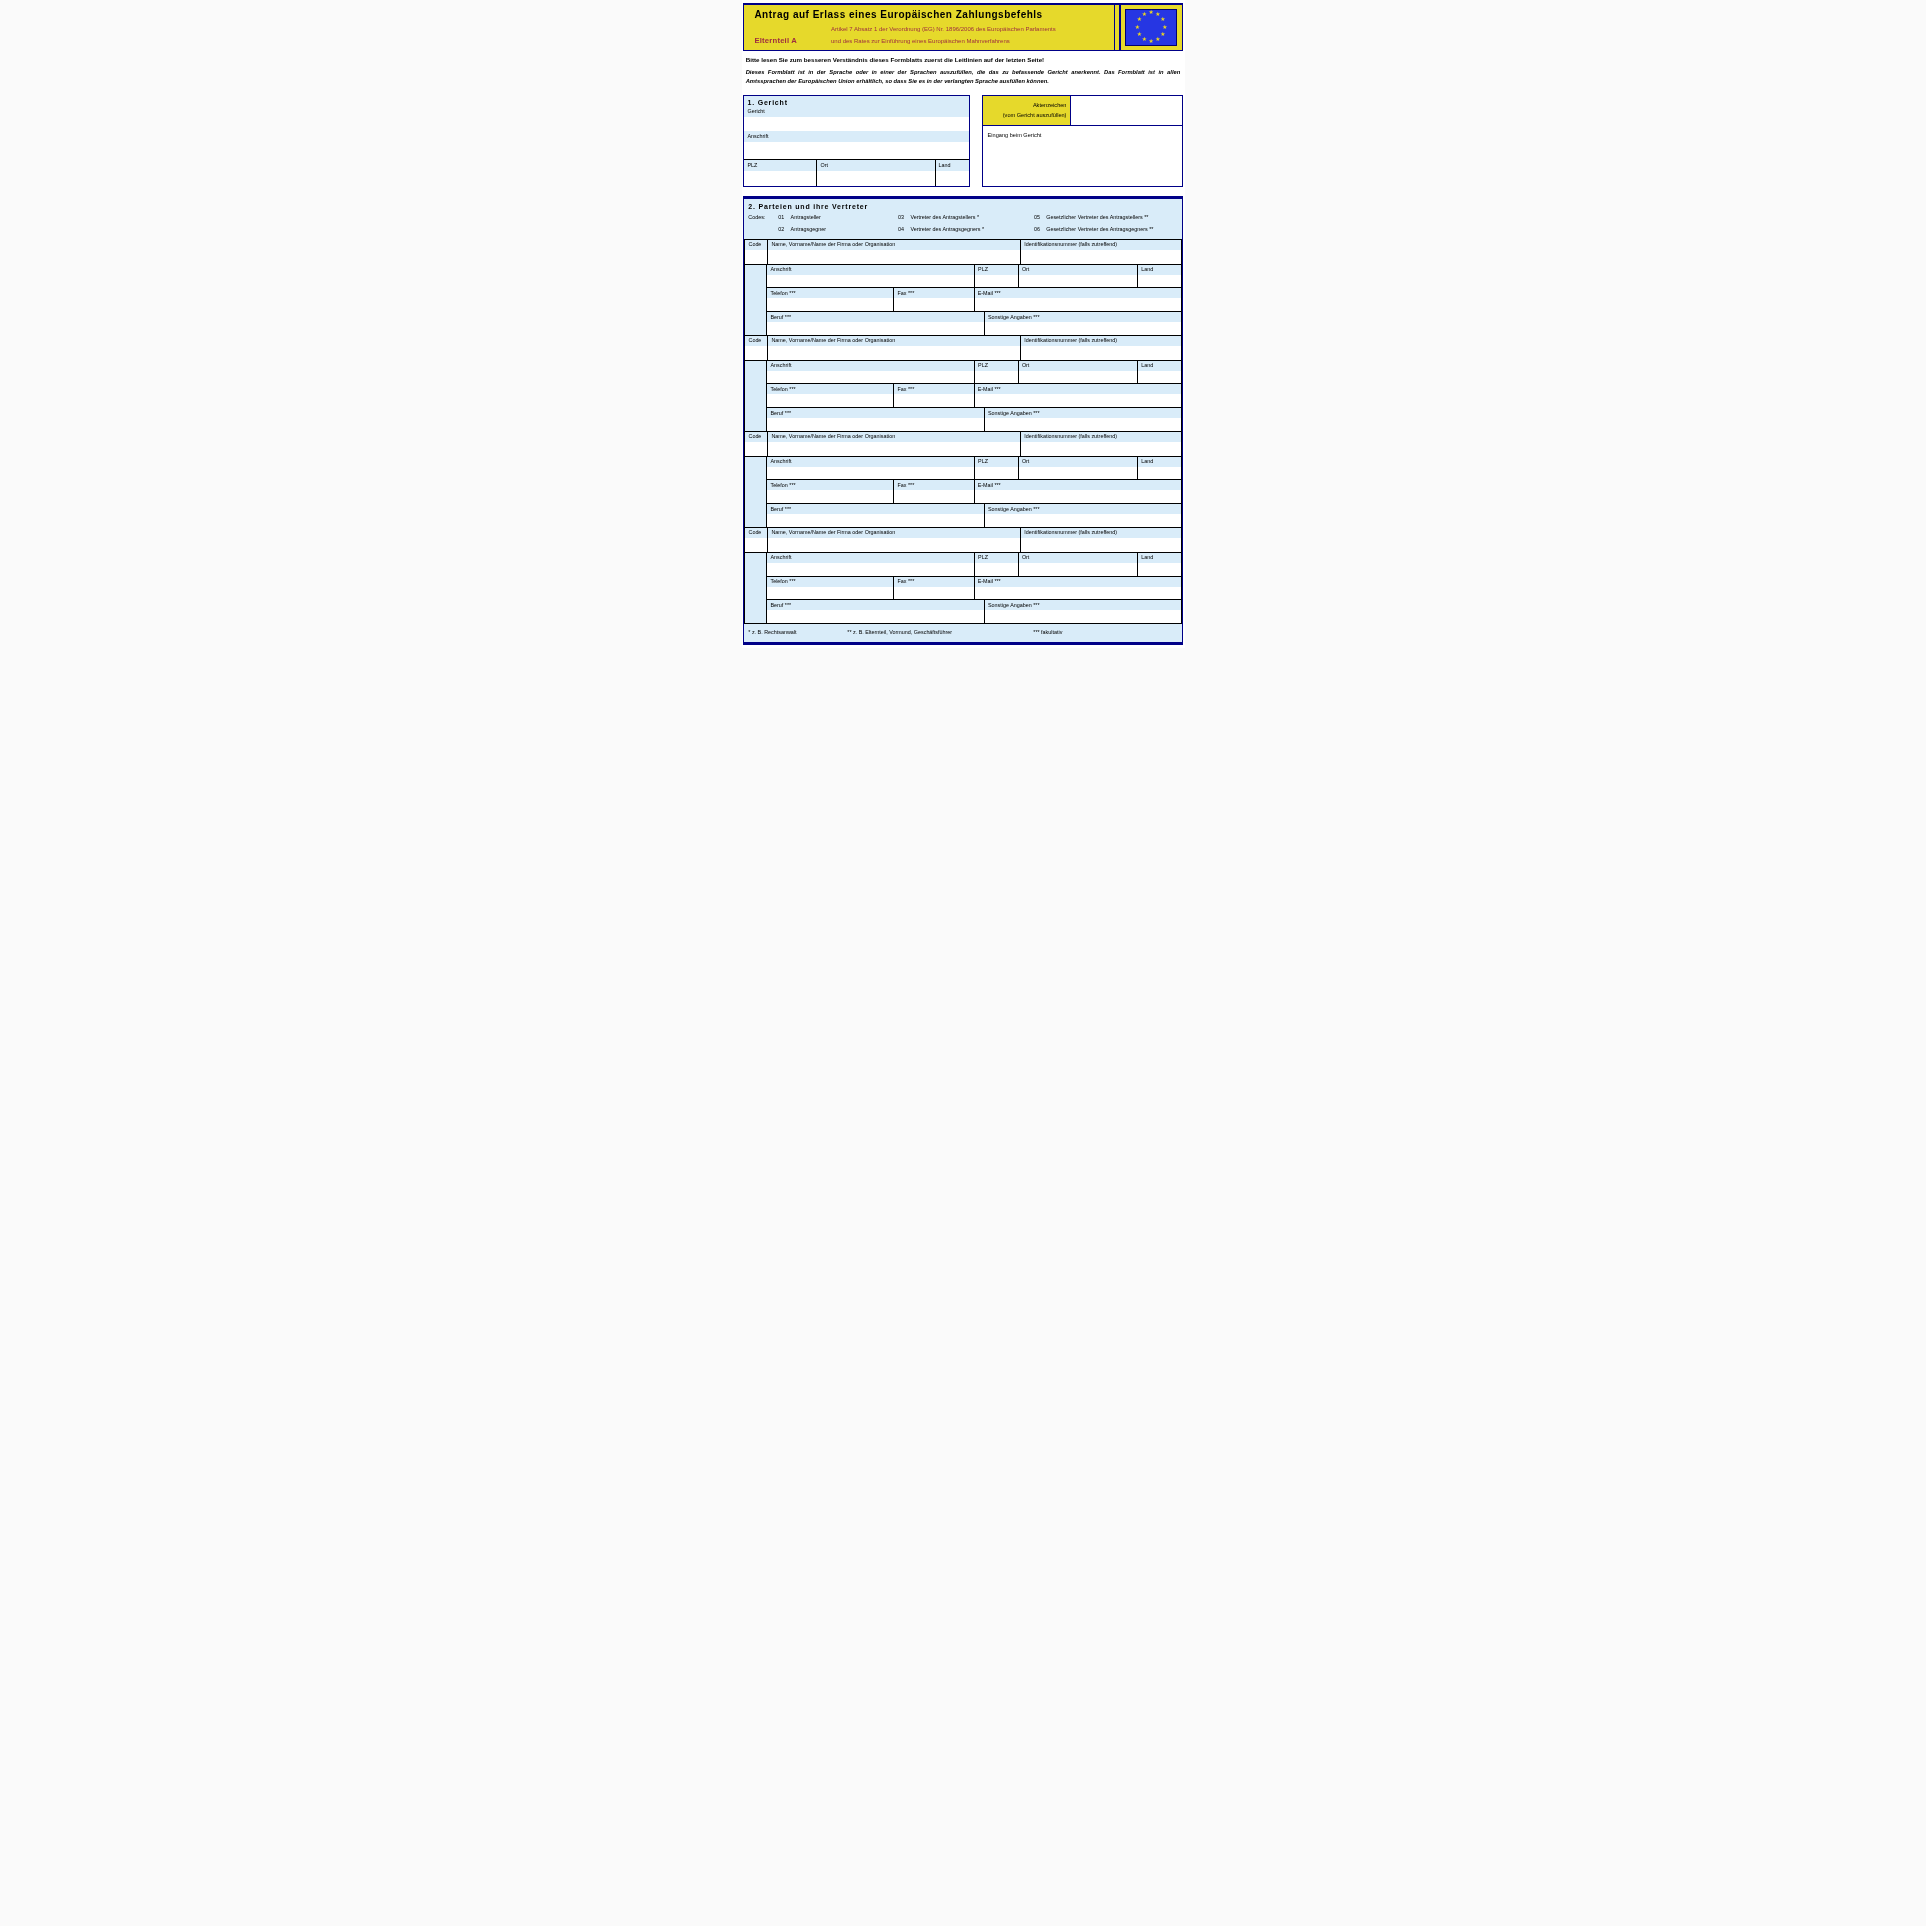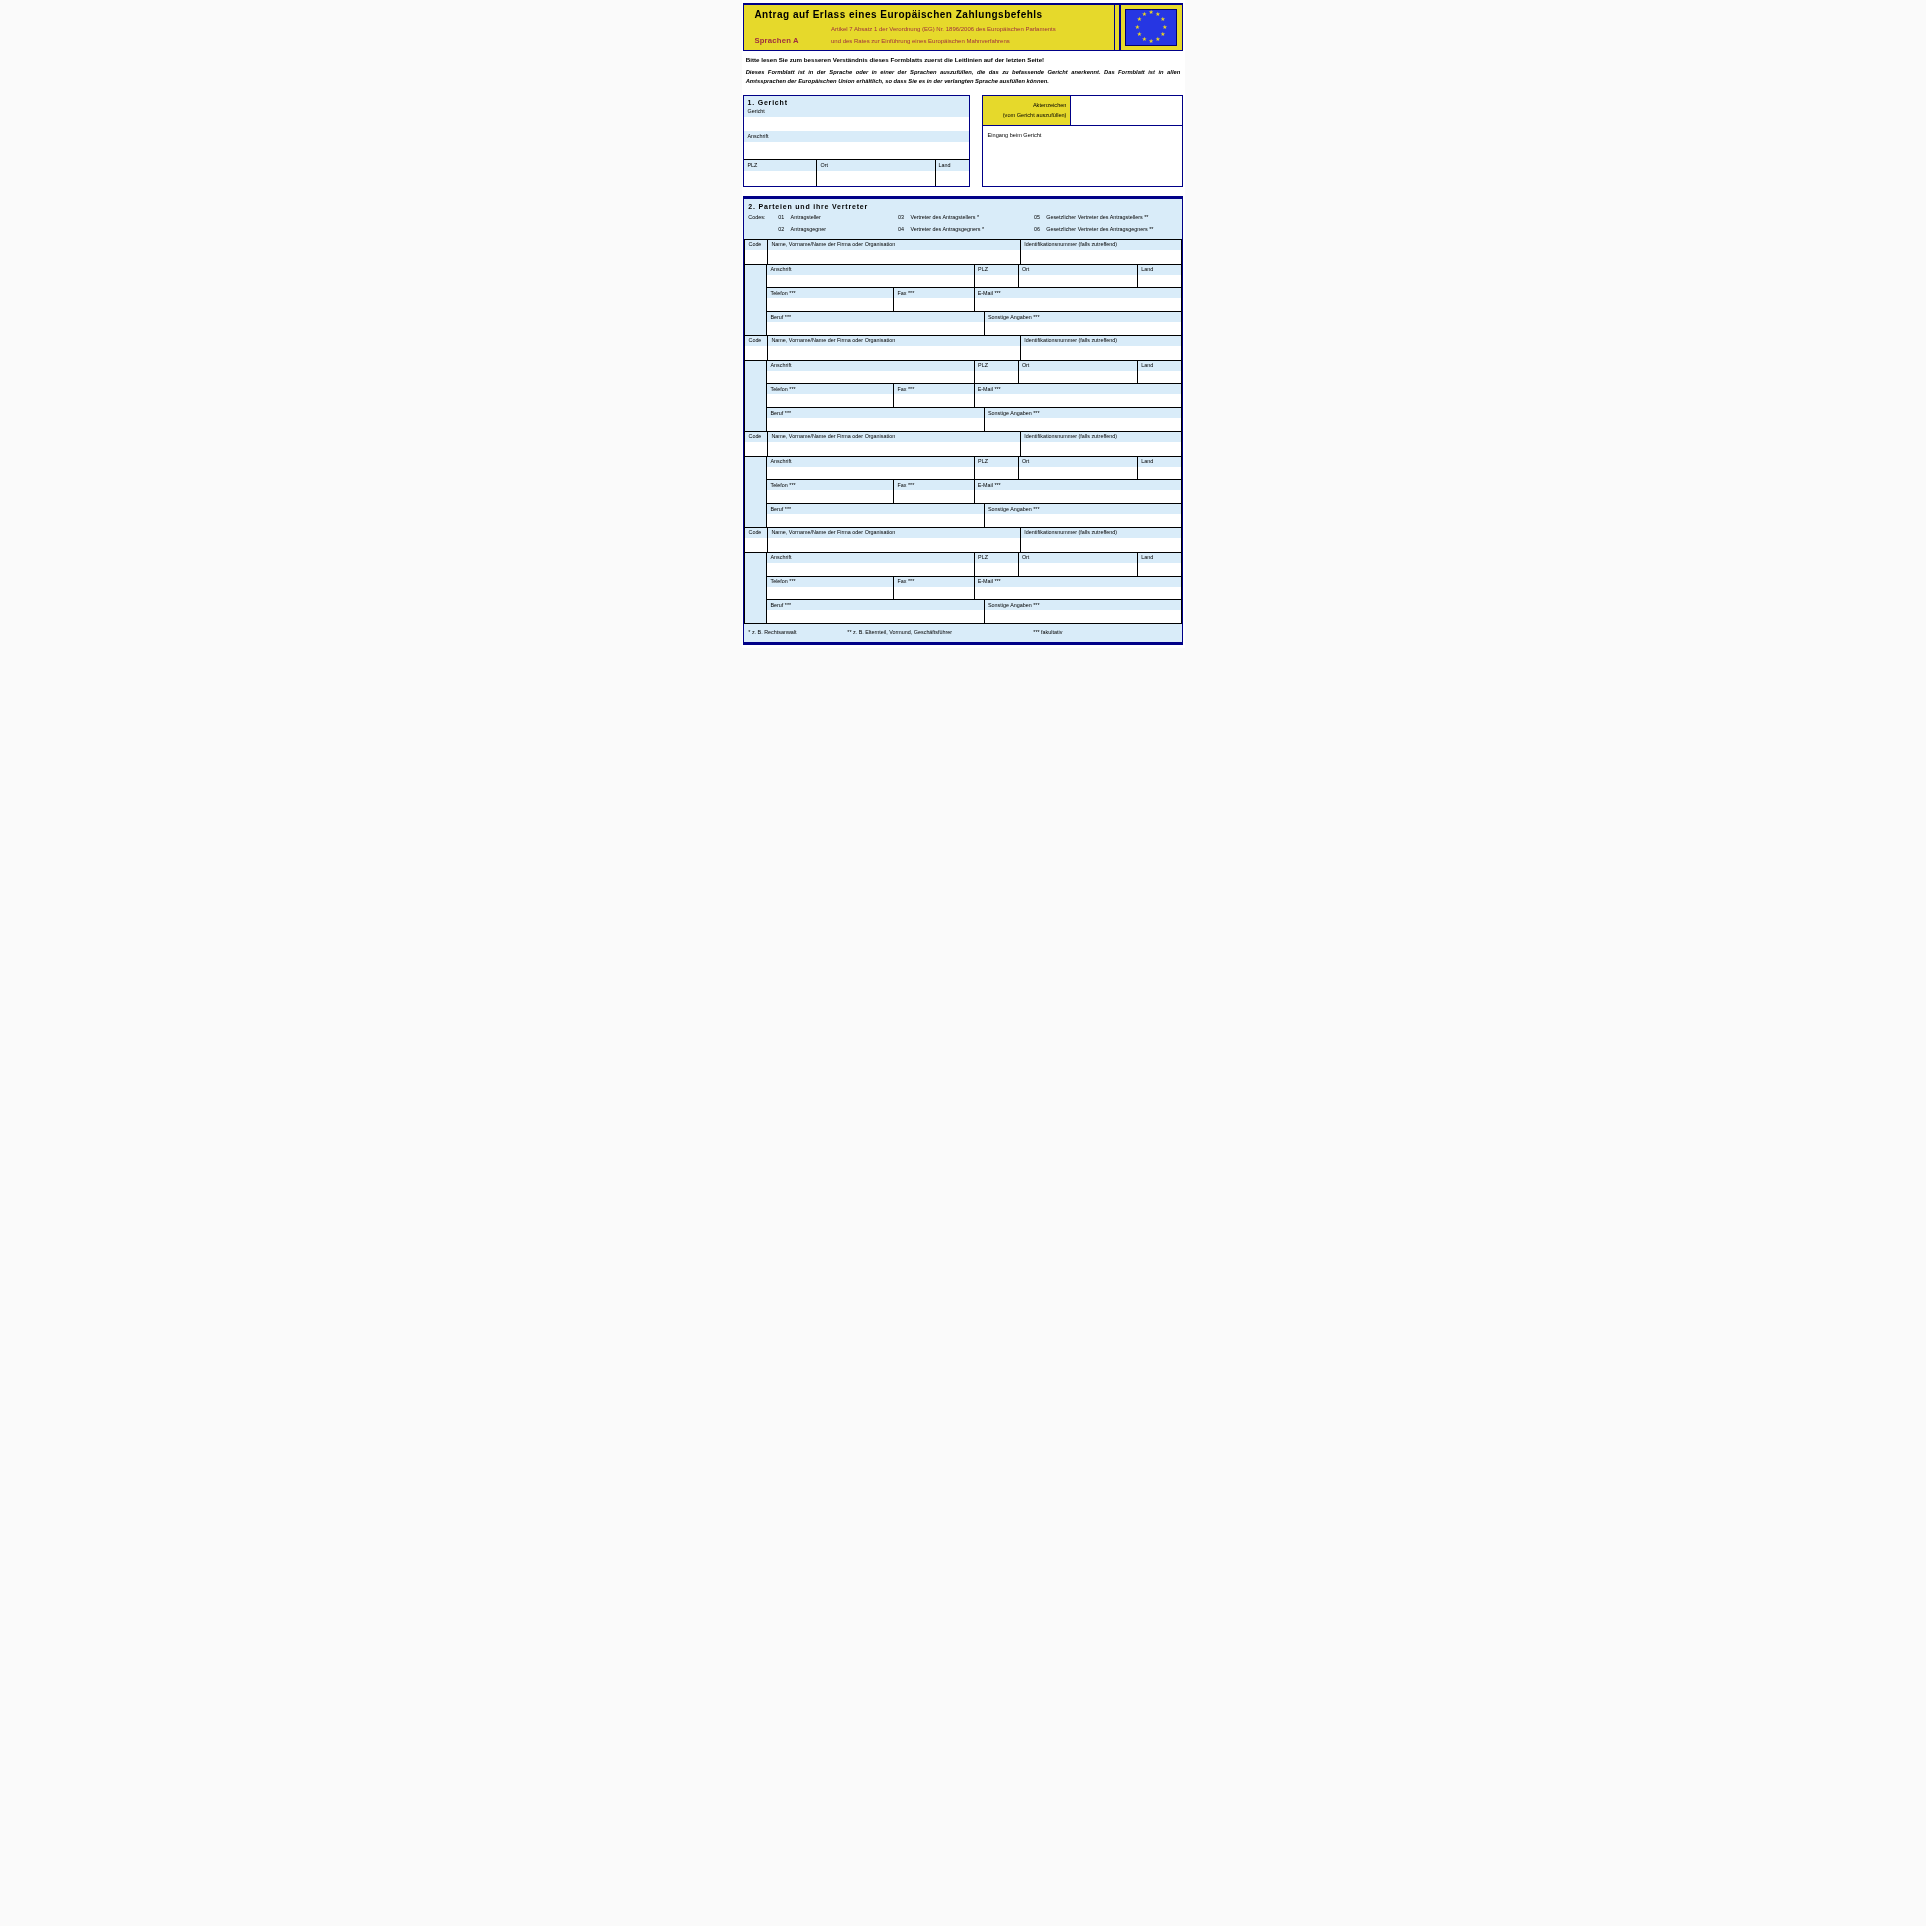--- a/index.html
+++ b/index.html
@@ -80,21 +80,21 @@
 </style>
 </head>
 <body>
 
 <div class="page">
 
   <div class="header">
     <div class="header-main">
       <div class="hdr-title">Antrag auf Erlass eines Europäischen Zahlungsbefehls</div>
       <div class="hdr-row">
-        <div class="hdr-formlabel">Sprachen A</div>
+        <div class="hdr-formlabel">Elternteil A</div>
         <div class="hdr-subtitle">Artikel 7 Absatz 1 der Verordnung (EG) Nr. 1896/2006 des Europäischen Parlaments und des Rates zur Einführung eines Europäischen Mahnverfahrens</div>
       </div>
     </div>
     <div class="hdr-line"></div>
     <div class="hdr-gap"></div>
     <div class="hdr-line"></div>
     <div class="flag-panel">
       <div class="flag">
         <span class="star" style="left:50%;top:8%">★</span>
         <span class="star" style="left:63.5%;top:13.6%">★</span>

